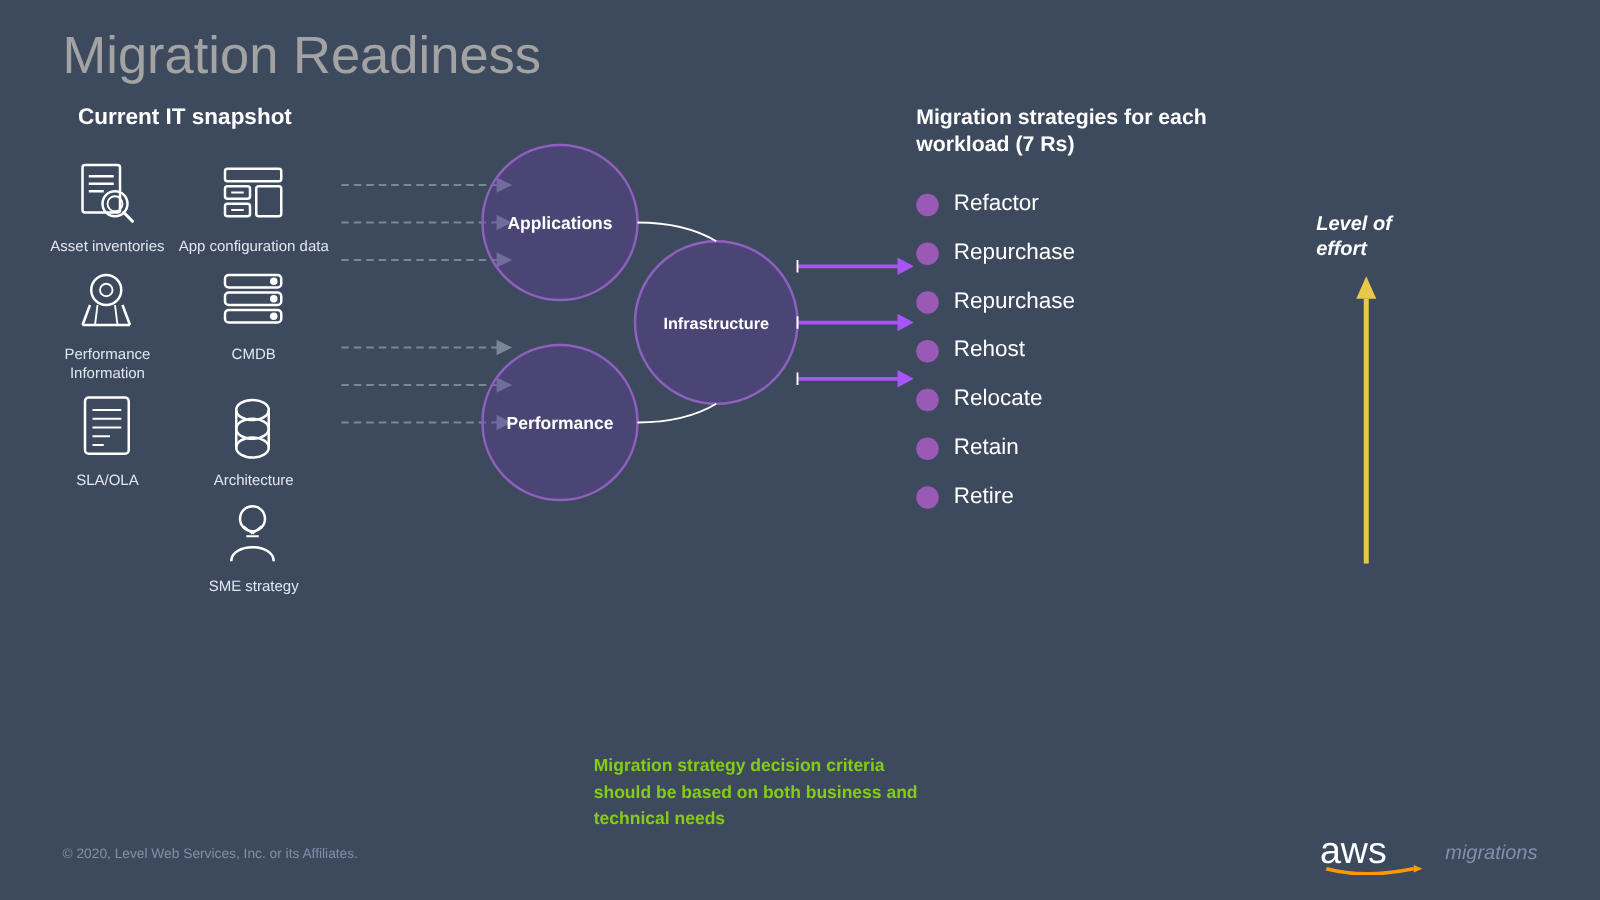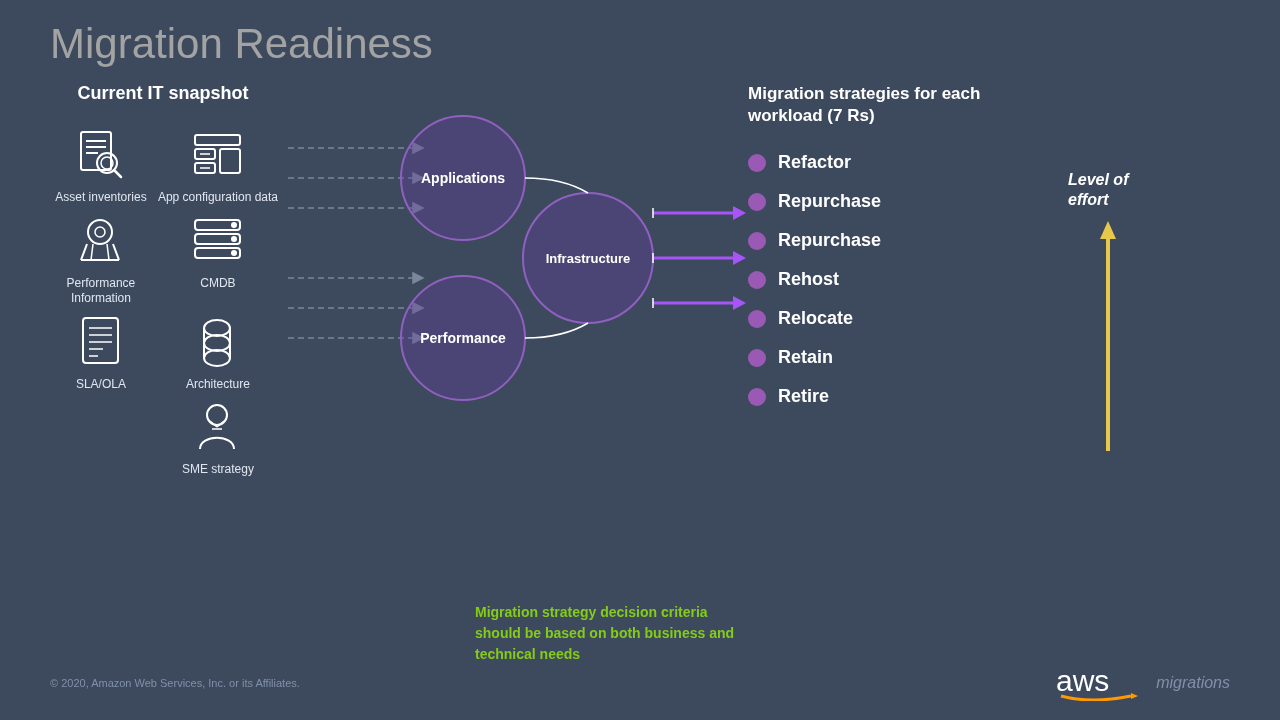--- a/index.html
+++ b/index.html
@@ -45,25 +45,25 @@
       justify-content: center;
     }
     .snap-label {
       font-size: 12px;
       margin-top: 6px;
       color: #e0e6f0;
       line-height: 1.3;
     }
     .strategy-item {
       display: flex;
-      align-items: center;
+      align-items: flex-end;
       gap: 12px;
       margin-bottom: 18px;
       font-size: 18px;
-      font-weight: 700;
+      font-weight: 400;
     }
     .strategy-dot {
       width: 18px;
       height: 18px;
       border-radius: 50%;
       background: #9b59b6;
       flex-shrink: 0;
     }
     
     .footer {
@@ -85,21 +85,21 @@
       align-items: center;
       gap: 10px;
     }
     .aws-migrations {
       font-size: 16px;
       color: #8090a8;
       font-style: italic;
     }
     .main-content {
       position: relative;
-      padding: 0 38px;
+      padding: 0 23px;
     }
     .columns {
       display: flex;
       gap: 0;
       margin-top: 5px;
     }
     .col-snapshot {
       width: 250px;
     }
     .col-discover {
@@ -349,21 +349,21 @@
           <rect x="8" y="18" width="4" height="212" fill="#e8c84a"></rect>
         </svg>
       </div>
     </div>
   </div>
 </div>
 
 <div class="note-text" style="position:absolute; bottom:55px; left:475px; width:260px; font-size:14px; font-weight:600; line-height:1.5;">Migration strategy decision criteria should be based on both business and technical needs</div>
 
 <div class="footer">
-  <div class="footer-copyright">© 2020, Amazon Web Services, Inc. or its Affiliates.</div>
+  <div class="footer-copyright">© 2020, Level Web Services, Inc. or its Affiliates.</div>
   <div class="aws-logo">
     <div>
       <svg width="90" height="40" viewBox="0 0 90 40">
 
         <text x="0" y="30" font-size="30" font-weight="300" fill="white" font-family="Arial">aws</text>
 
         <path d="M5,35 Q35,43 75,35" fill="none" stroke="#ff9900" stroke-width="3"></path>
         <polygon points="75,32 82,35 75,38" fill="#ff9900"></polygon>
       </svg>
     </div>

